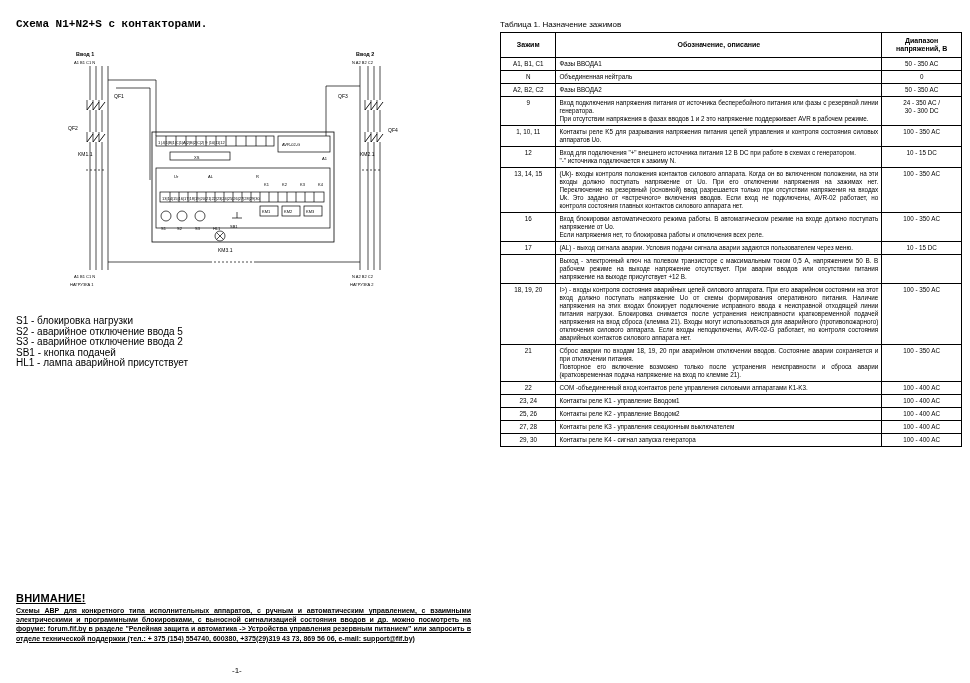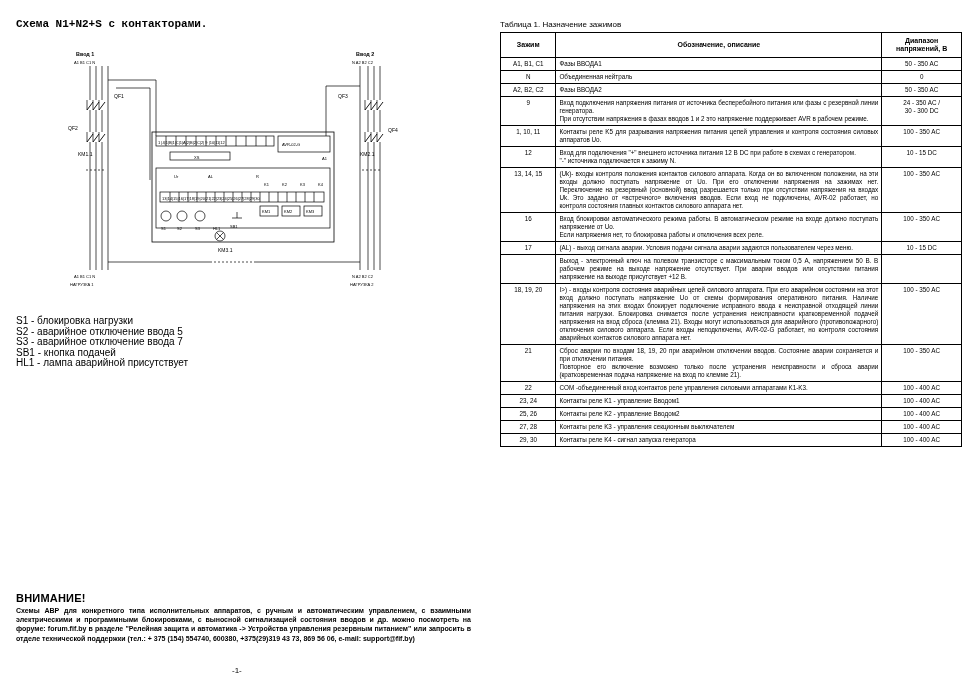--- a/index.html
+++ b/index.html
@@ -15,21 +15,21 @@
 
   
   .left{position:absolute;left:0;top:0;width:488px;height:683px;}
   .left-title{position:absolute;left:16px;top:18px;font-size:11px;font-weight:bold;font-family:Liberation Mono, monospace;}
 
   .schematic{position:absolute;left:60px;top:40px;width:390px;height:250px;}
 
   .legend{position:absolute;left:16px;top:316px;font-size:10px;line-height:10.5px;}
   .legend div{white-space:nowrap;}
 
-  .attention{position:absolute;left:16px;top:592px;width:455px;}
+  .attention{position:absolute;left:16px;top:592px;width:455px;text-decoration:underline;}
   .attention h3{margin:0;font-size:11px;font-weight:bold;letter-spacing:.2px;}
   .attention p{margin:2px 0 0 0;font-size:7px;line-height:9.2px;text-align:justify;font-weight:bold;}
 
   .pg-left{position:absolute;left:232px;top:666px;font-size:8px;}
 
   
   .right{position:absolute;left:490px;top:0;width:480px;height:613px;}
   .tbl-caption{position:absolute;left:10px;top:20px;font-size:8px;}
   table.zajim{
     position:absolute;left:10px;top:32px;width:462px;
@@ -247,21 +247,21 @@
         <text class="lbl-s" x="14" y="238">A1 B1 C1 N</text>
         <text class="lbl-s" x="10" y="246">НАГРУЗКА 1</text>
         <text class="lbl-s" x="292" y="238">N  A2 B2 C2</text>
         <text class="lbl-s" x="290" y="246">НАГРУЗКА 2</text>
       </svg>
     </div>
 
     <div class="legend">
       <div>S1 - блокировка нагрузки</div>
       <div>S2 - аварийное отключение ввода 5</div>
-      <div>S3 - аварийное отключение ввода 7</div>
+      <div>S3 - аварийное отключение ввода 2</div>
       <div>SB1 - кнопка подачей</div>
       <div>HL1 - лампа аварийной присутствует</div>
     </div>
 
     <div class="attention">
       <h3>ВНИМАНИЕ!</h3>
       <p>Схемы АВР для конкретного типа  исполнительных аппаратов,  с  ручным  и  автоматическим  управлением, с взаимными  электрическими  и  программными  блокировками,  с выносной сигнализацией  состояния вводов и др.  можно   посмотреть на форуме:  forum.fif.by   в  разделе "Релейная защита и автоматика -&gt; Устройства управления резервным питанием" или запросить  в отделе технической поддержки  (тел.: + 375 (154) 554740, 600380, +375(29)319 43 73, 869 56 06, e-mail: support@fif.by)</p>
     </div>
 
     <div class="pg-left">-1-</div>

